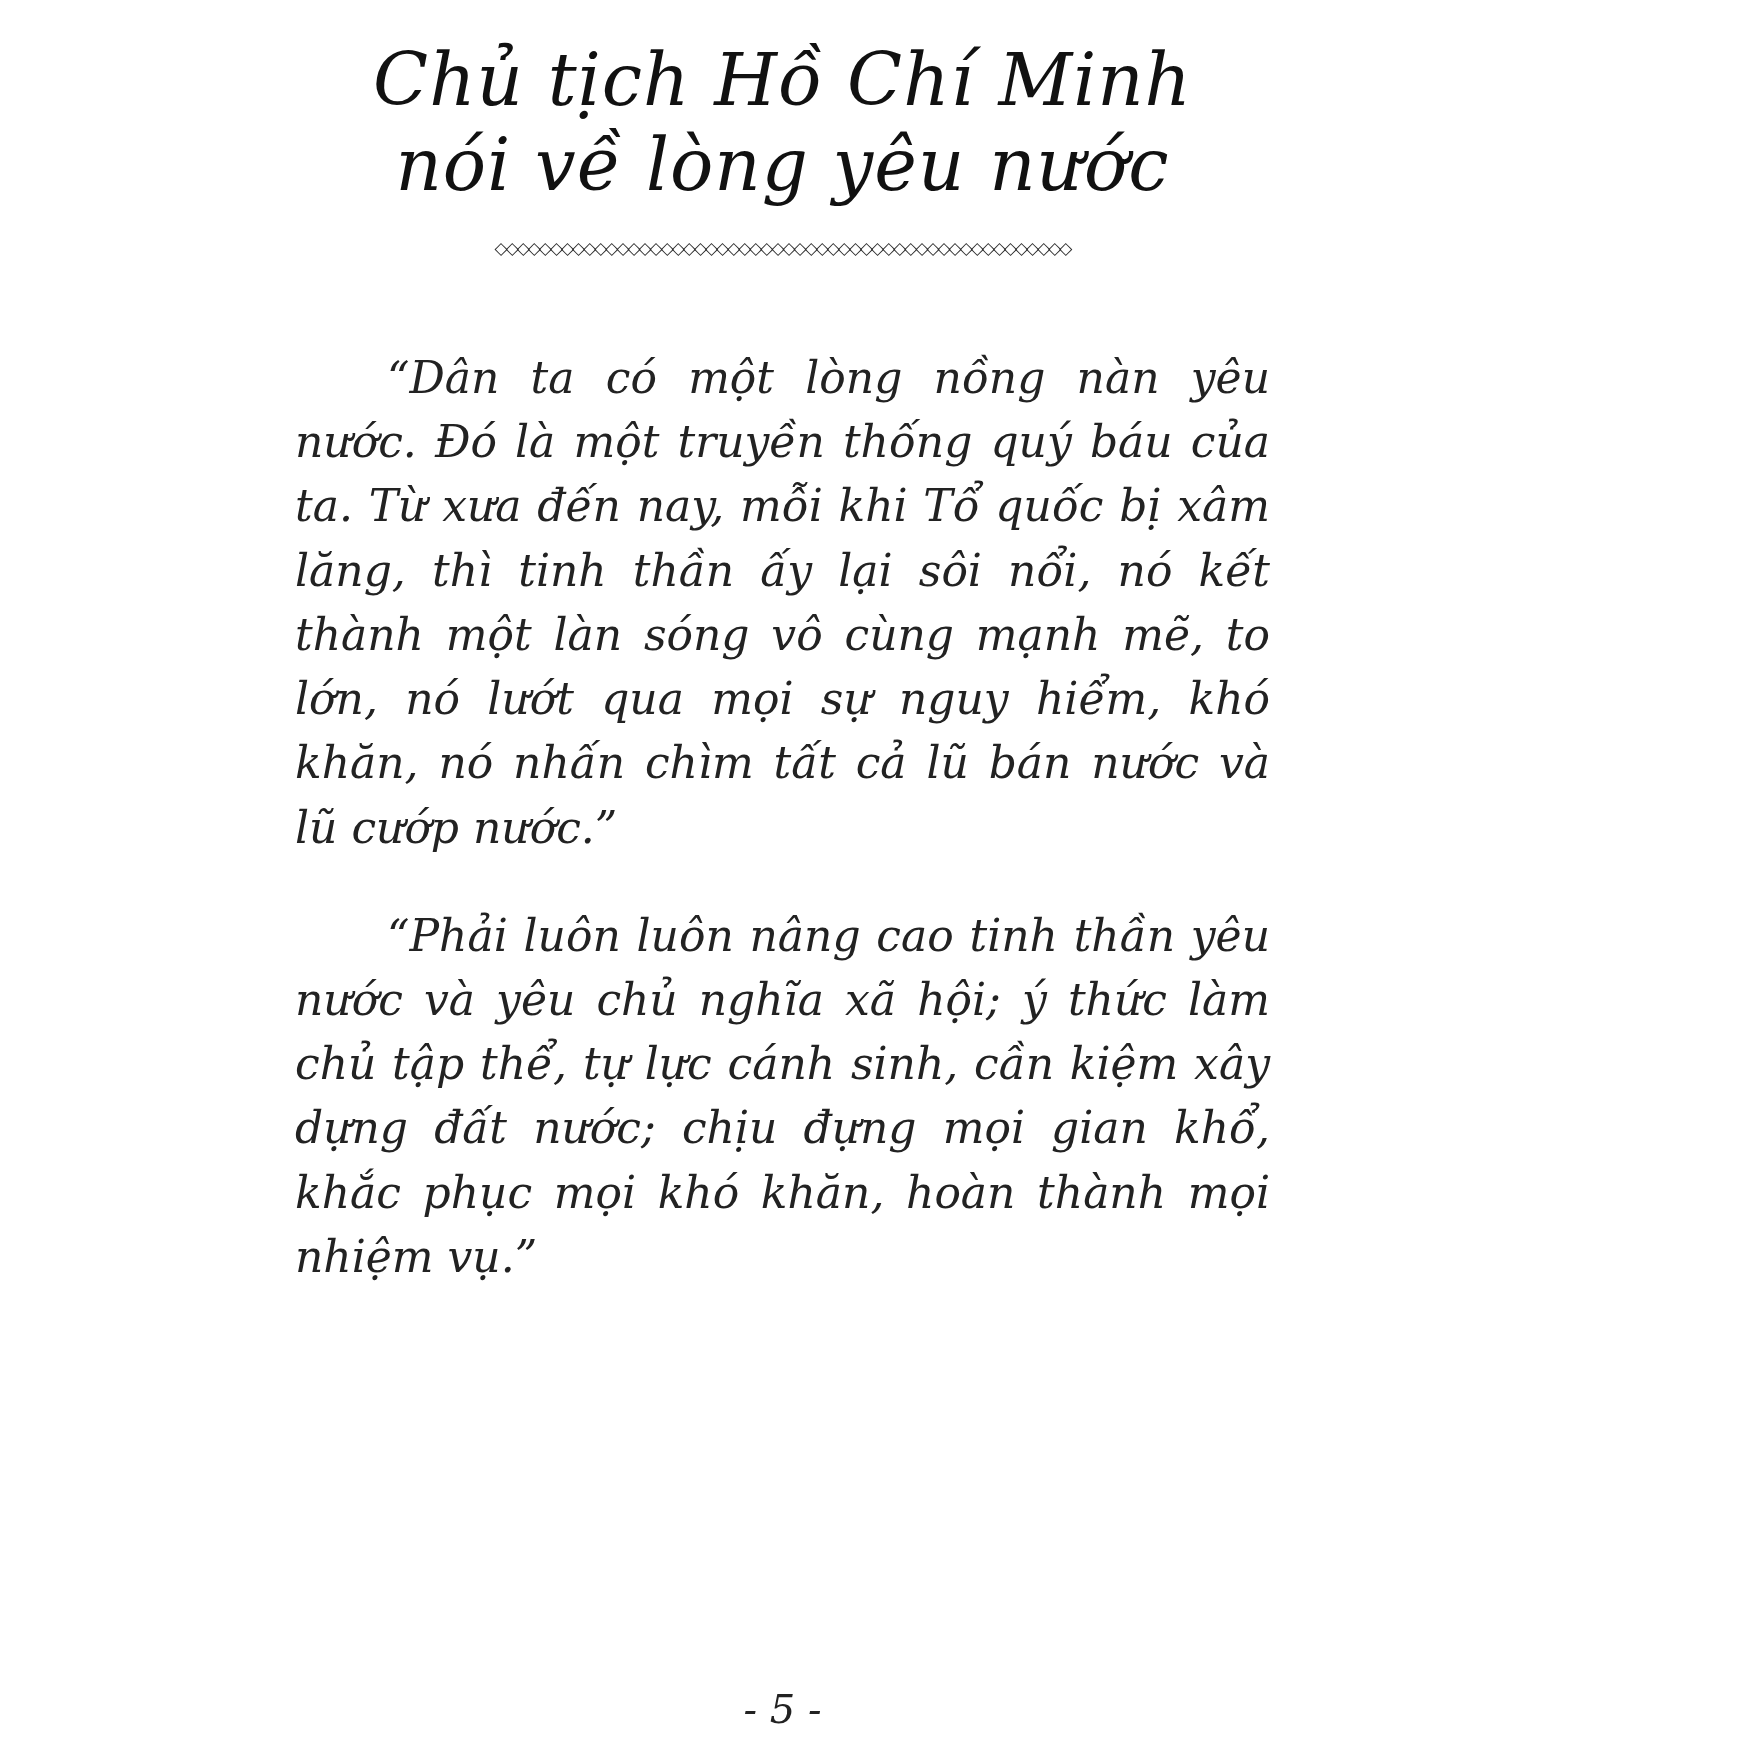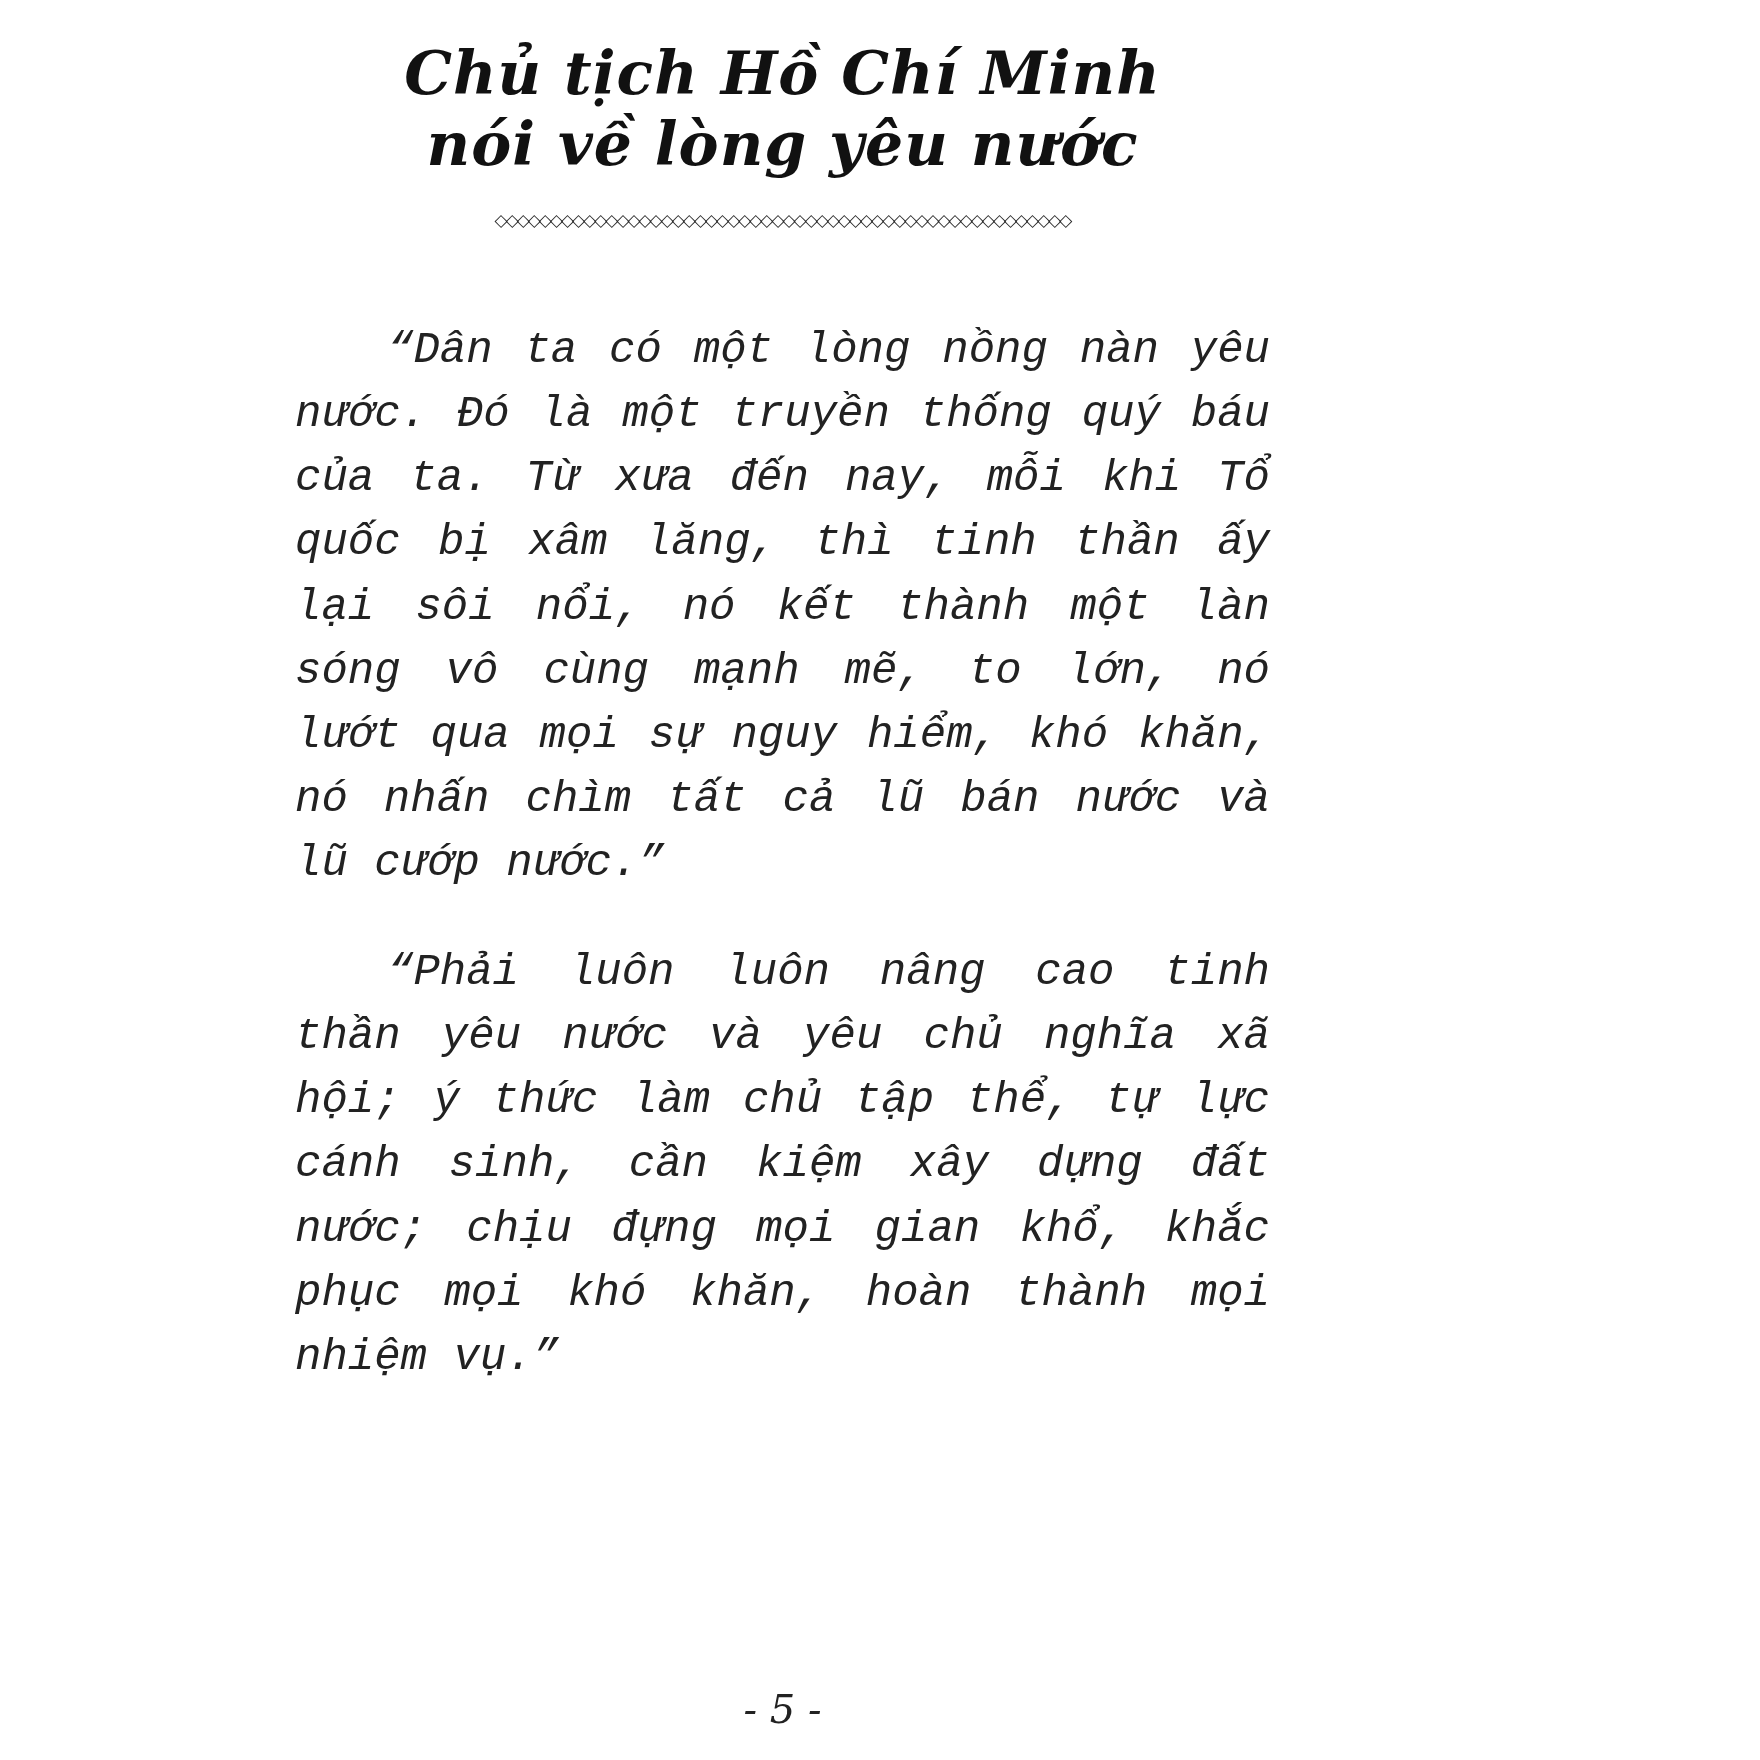--- a/index.html
+++ b/index.html
@@ -23,22 +23,22 @@
     height: 1760px;
   }
   .title-block {
     text-align: center;
     padding-top: 38px;
     color: #111111;
   }
   .title-line {
     font-family: "DejaVu Serif", serif;
     font-style: italic;
-    font-weight: 700;
-    font-size: 60px;
+    font-weight: 400;
+    font-size: 72px;
     line-height: 1.18;
     letter-spacing: 1px;
   }
   .divider {
     text-align: center;
     margin-top: 30px;
     font-size: 17px;
     letter-spacing: -2px;
     color: #2a2a2a;
     white-space: nowrap;
@@ -48,21 +48,20 @@
     margin-top: 88px;
     font-style: italic;
     font-size: 44px;
     line-height: 1.46;
     text-align: justify;
     color: #222222;
   }
   .body-block p {
     margin: 0 0 44px 0;
     text-indent: 92px;
-    font-family: Liberation Mono, monospace;
   }
   .page-number {
     position: absolute;
     left: 0;
     width: 100%;
     bottom: 28px;
     text-align: center;
     font-style: italic;
     font-size: 40px;
     color: #222222;

